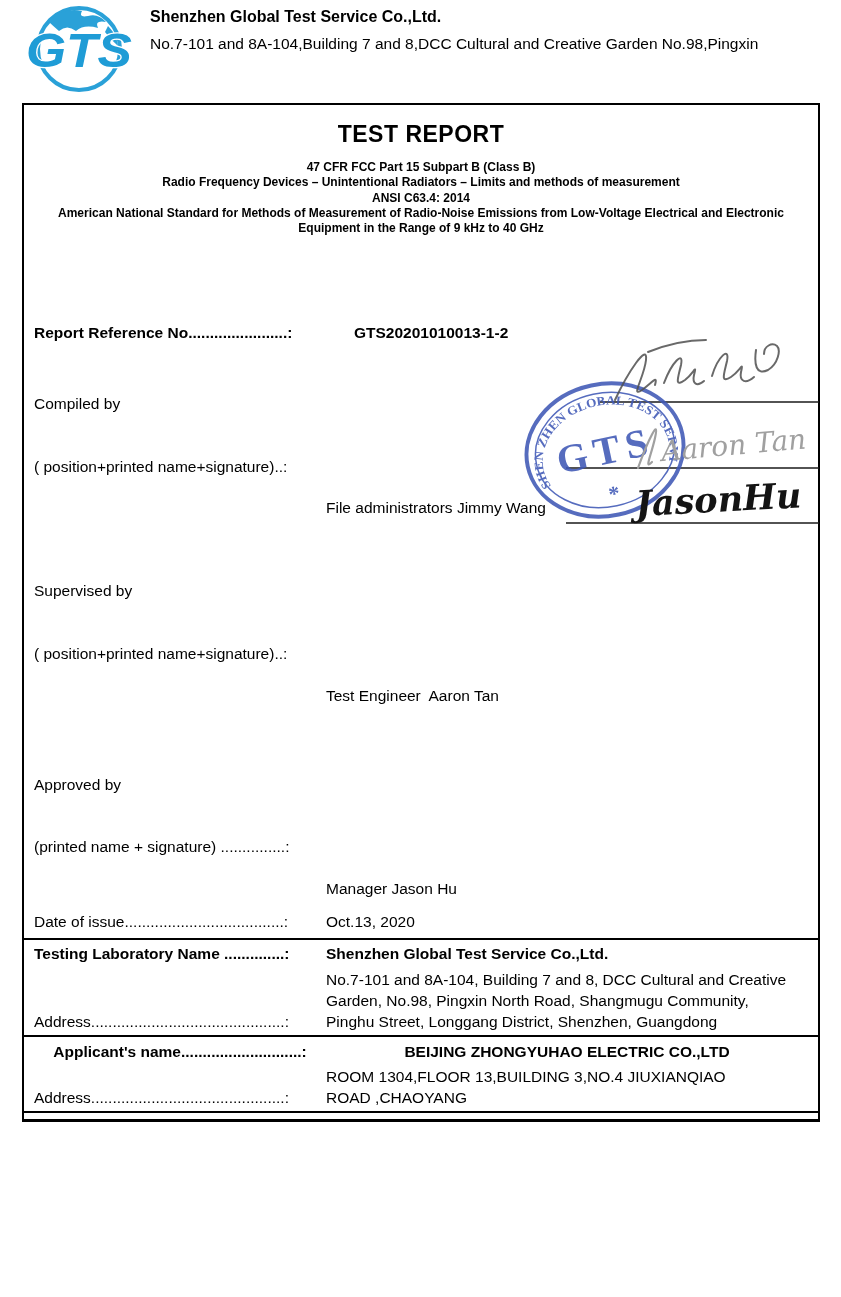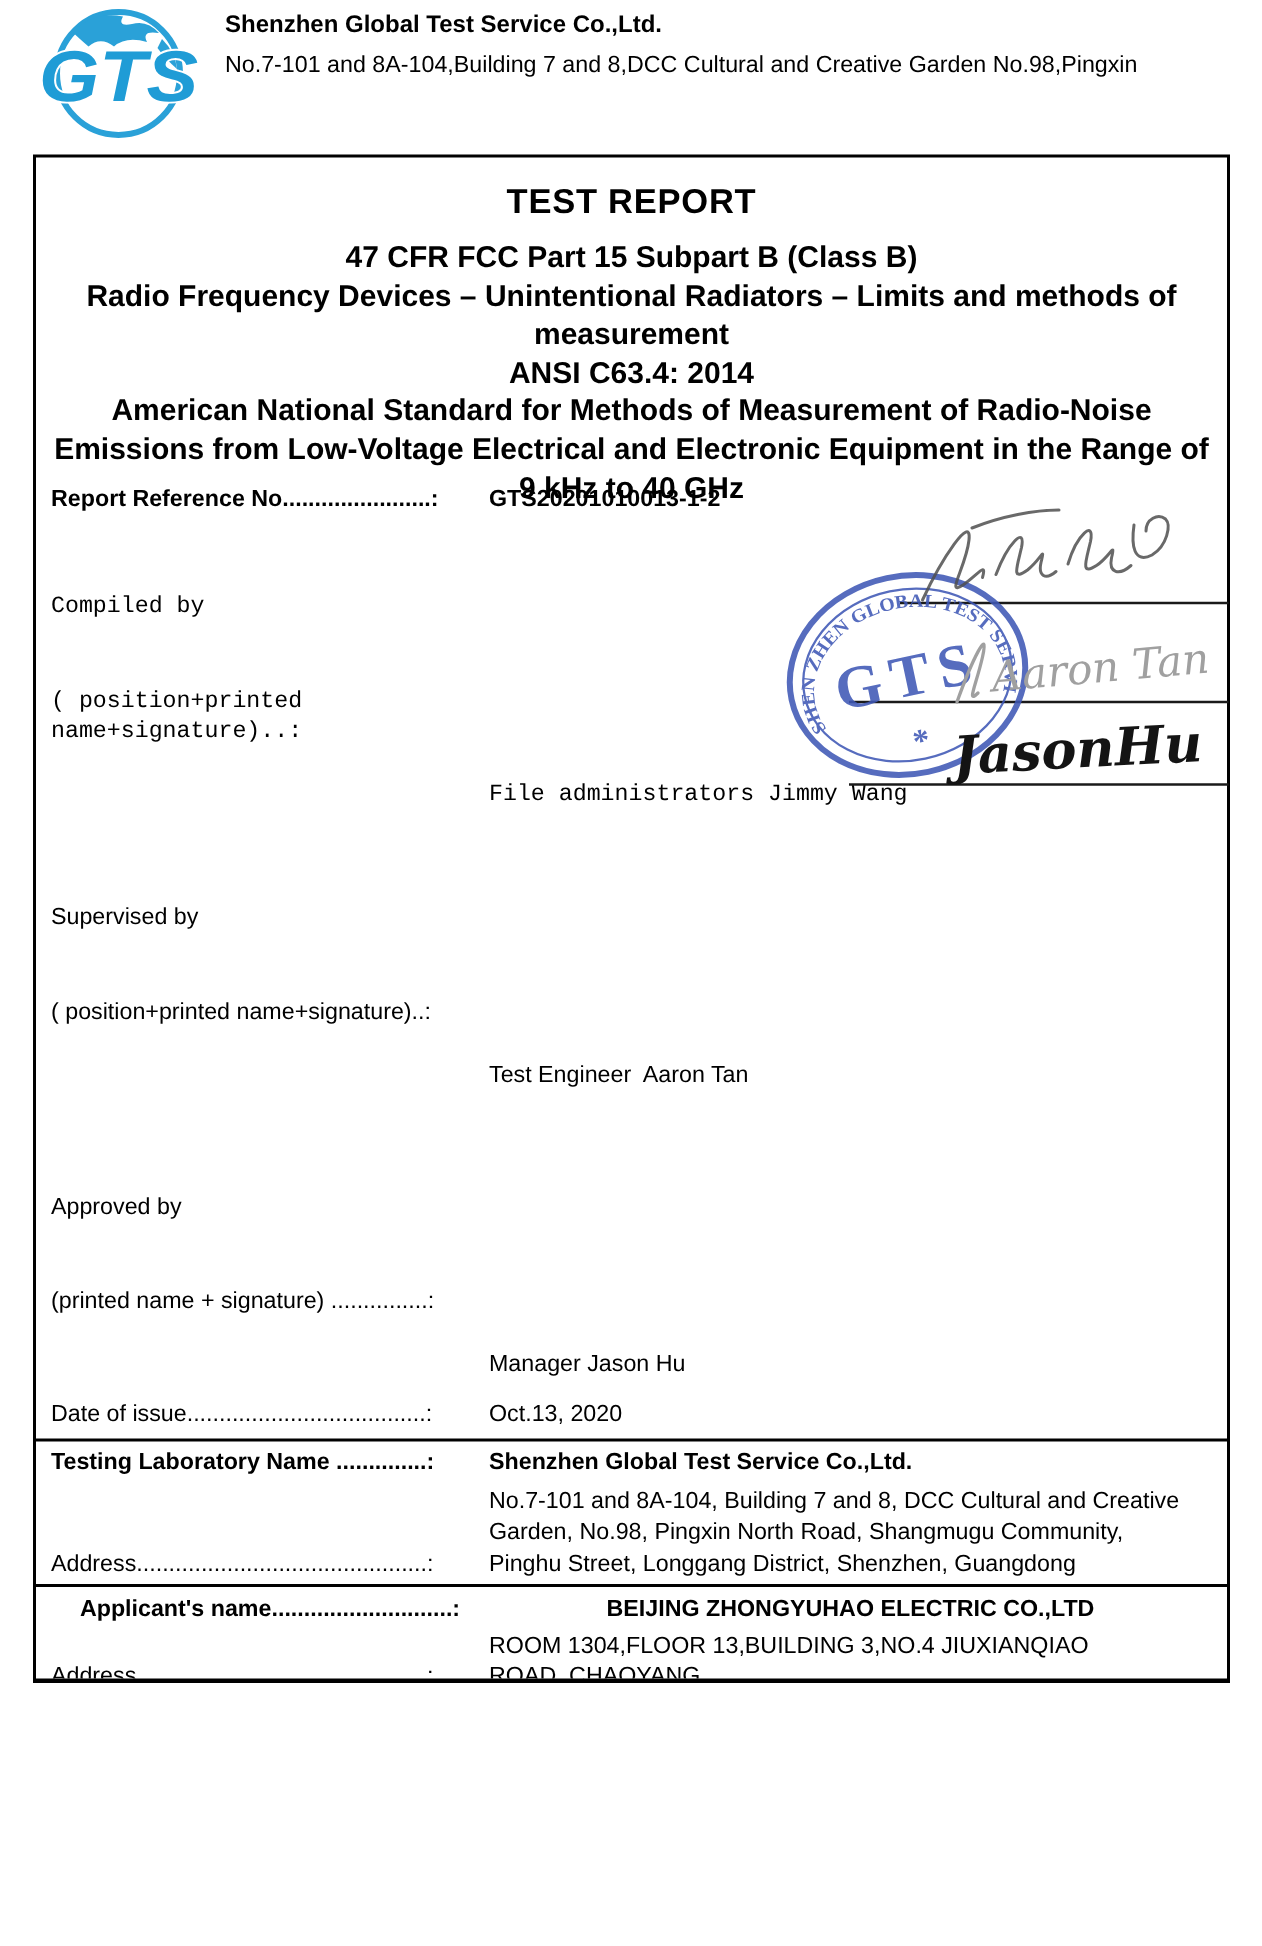--- a/index.html
+++ b/index.html
@@ -14,29 +14,29 @@
   .company{font-weight:bold;font-size:16px;margin-bottom:9px;}
   .addr{font-size:15.5px;margin-bottom:14px;white-space:pre-wrap;}
   
   .report-box{
     position:absolute;top:103px;left:22px;width:798px;height:1019px;
     border:2px solid #000;border-bottom-width:3px;box-sizing:border-box;
     padding:8px 10px 0 10px;font-size:15.5px;line-height:1.35;overflow:hidden;
   }
   .title-block{height:197px;text-align:center;font-weight:bold;}
   .main-title{font-size:23px;margin:6px 0 10px 0;letter-spacing:.5px;}
-  .sub{font-size:20px;line-height:1.28;}
+  .sub{font-size:12px;line-height:1.28;}
   .r{display:flex;align-items:flex-end;}
   .lbl{width:292px;flex:none;white-space:pre-wrap;}
   .val{flex:1;white-space:pre-wrap;}
   .b{font-weight:bold;}
   .divider{border-top:2px solid #000;margin-left:-10px;margin-right:-10px;height:0;}
   
-  .m-ref{margin-top:7px;}
-  .m-compiled{margin-top:8px;font-family:Liberation Mono, monospace;}
+  .m-ref{margin-top:7px;gap:28px;}
+  .m-compiled{margin-top:8px;}
   .m-supervised{margin-top:20px;justify-content:flex-end;}
   .m-approved{margin-top:26px;}
   .m-date{margin-top:12px;}
   .m-div1{margin-top:5px;}
   .m-labname{margin-top:4px;}
   .m-labaddr{margin-top:5px;}
   .m-div2{margin-top:2px;}
   .m-applicant{margin-top:5px;text-align:center;}
   .m-appaddr{margin-top:4px;}
   .m-div3{margin-top:3px;}

